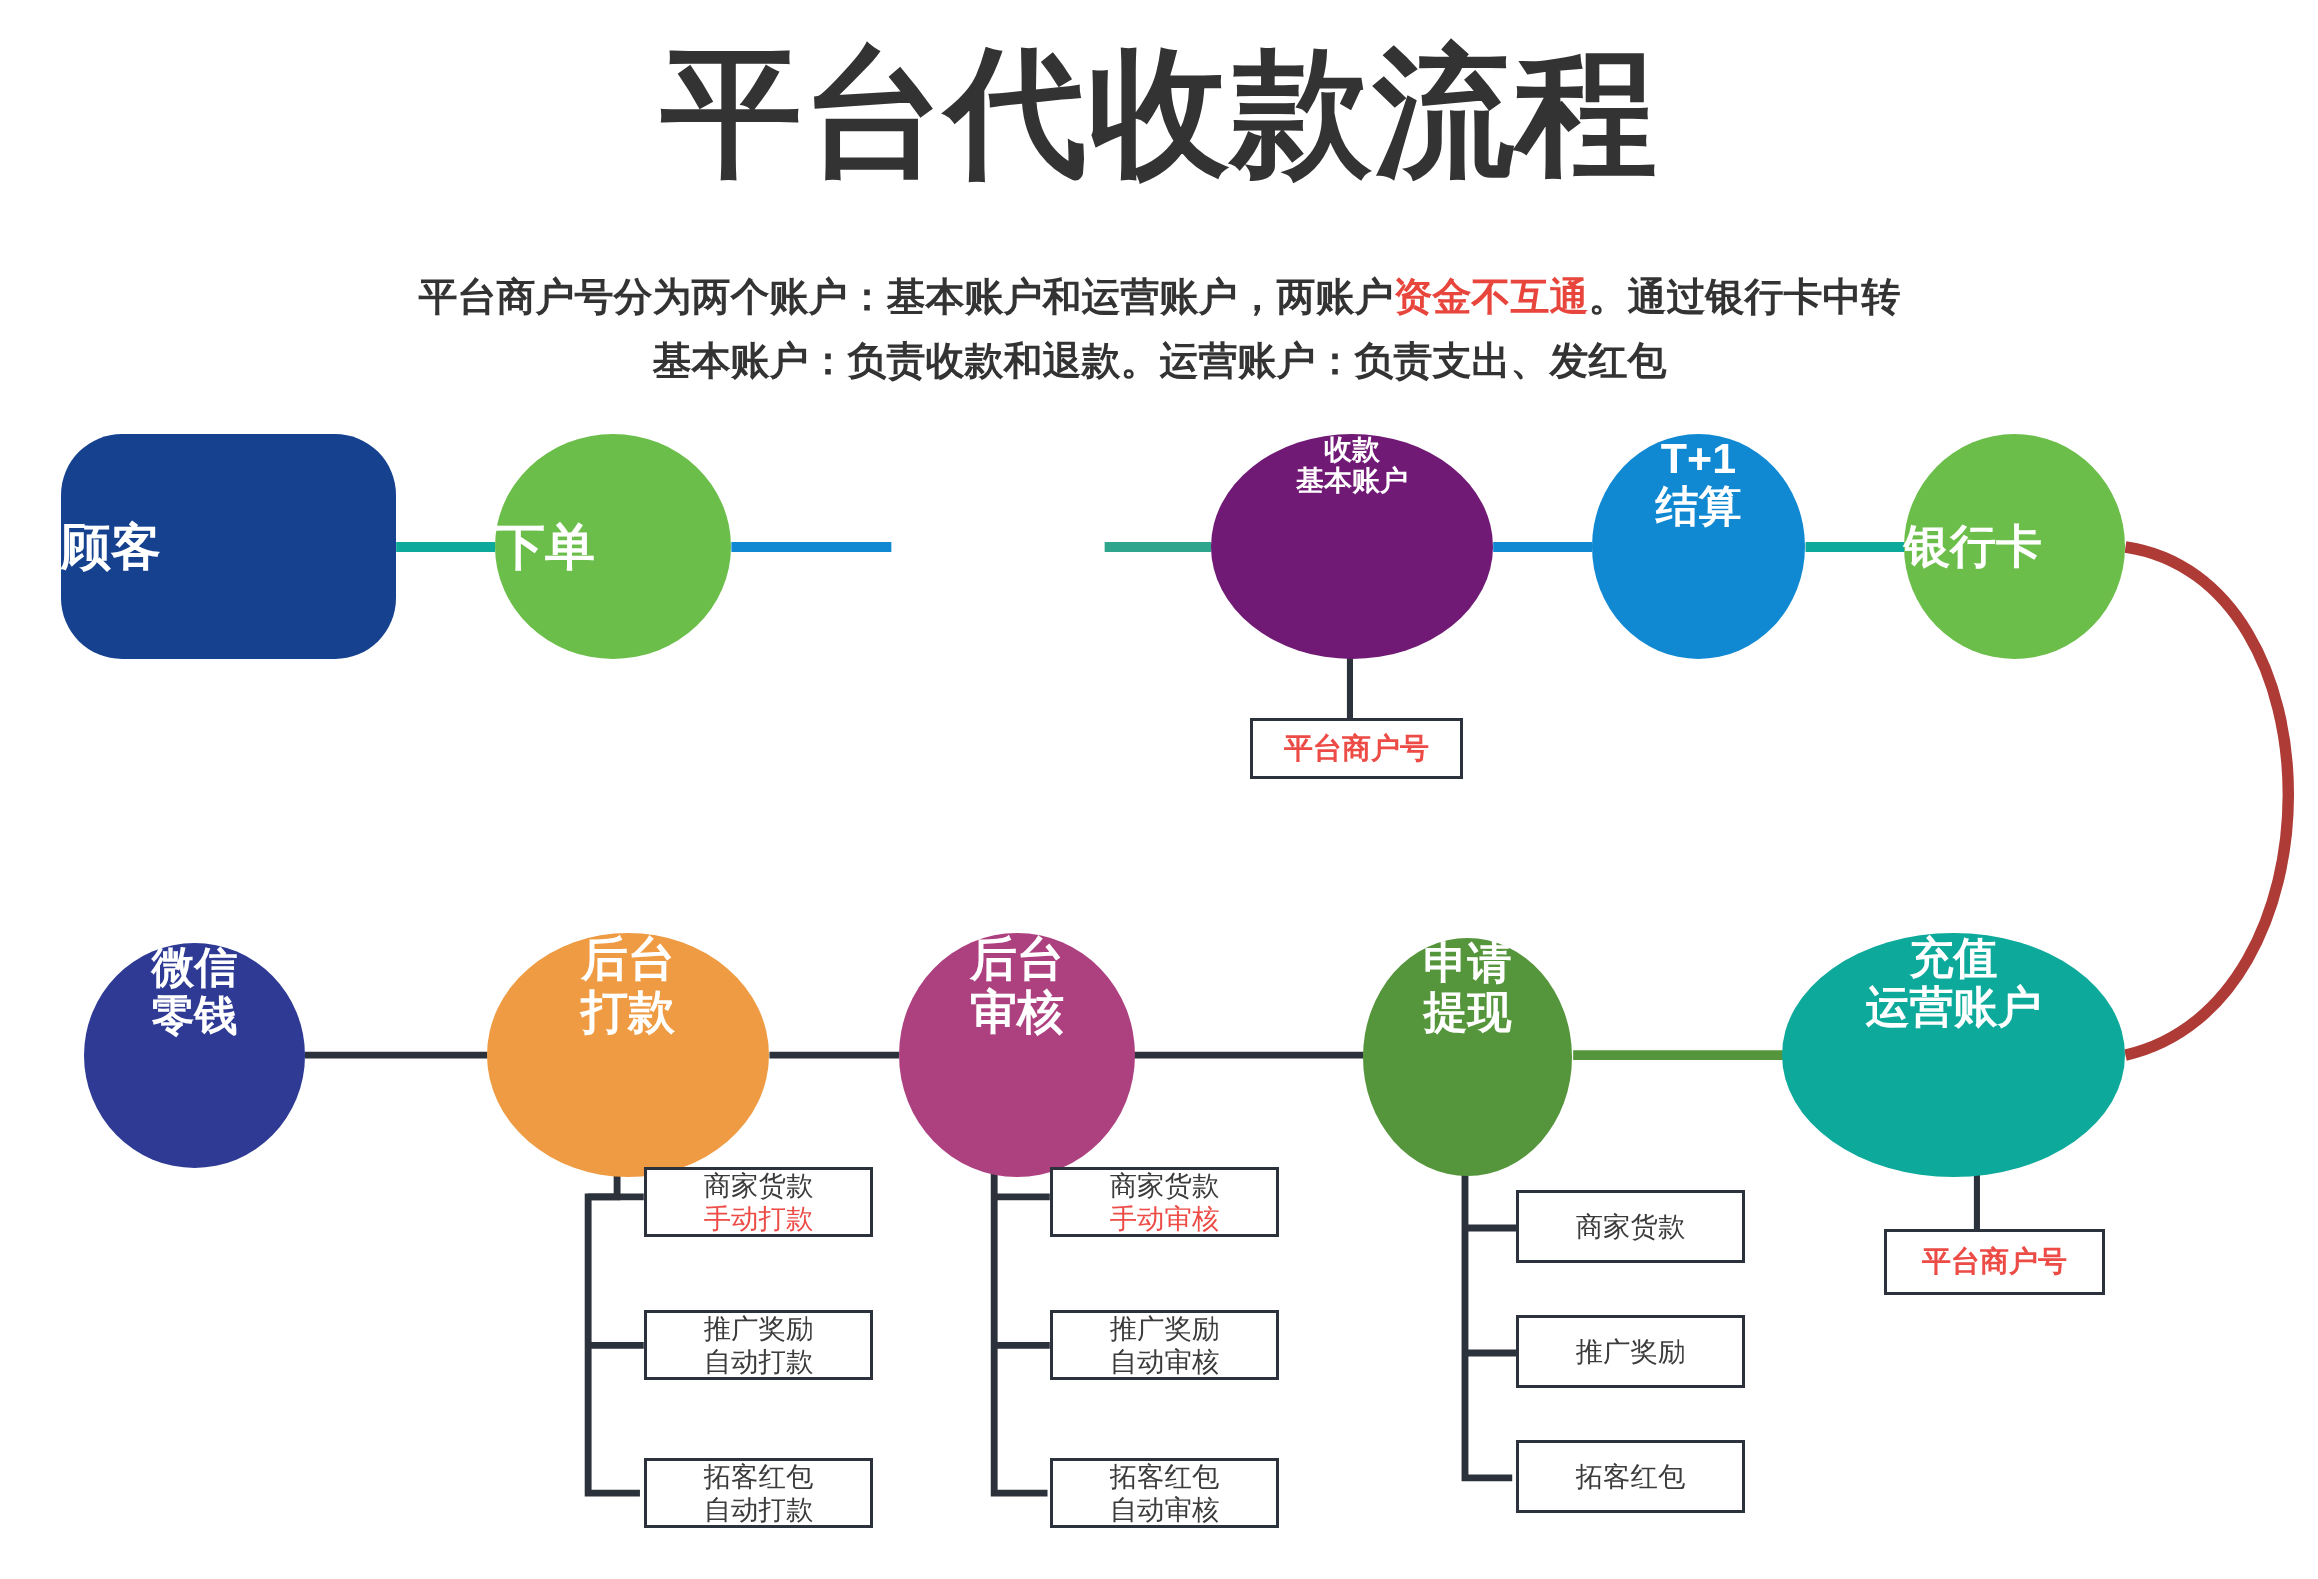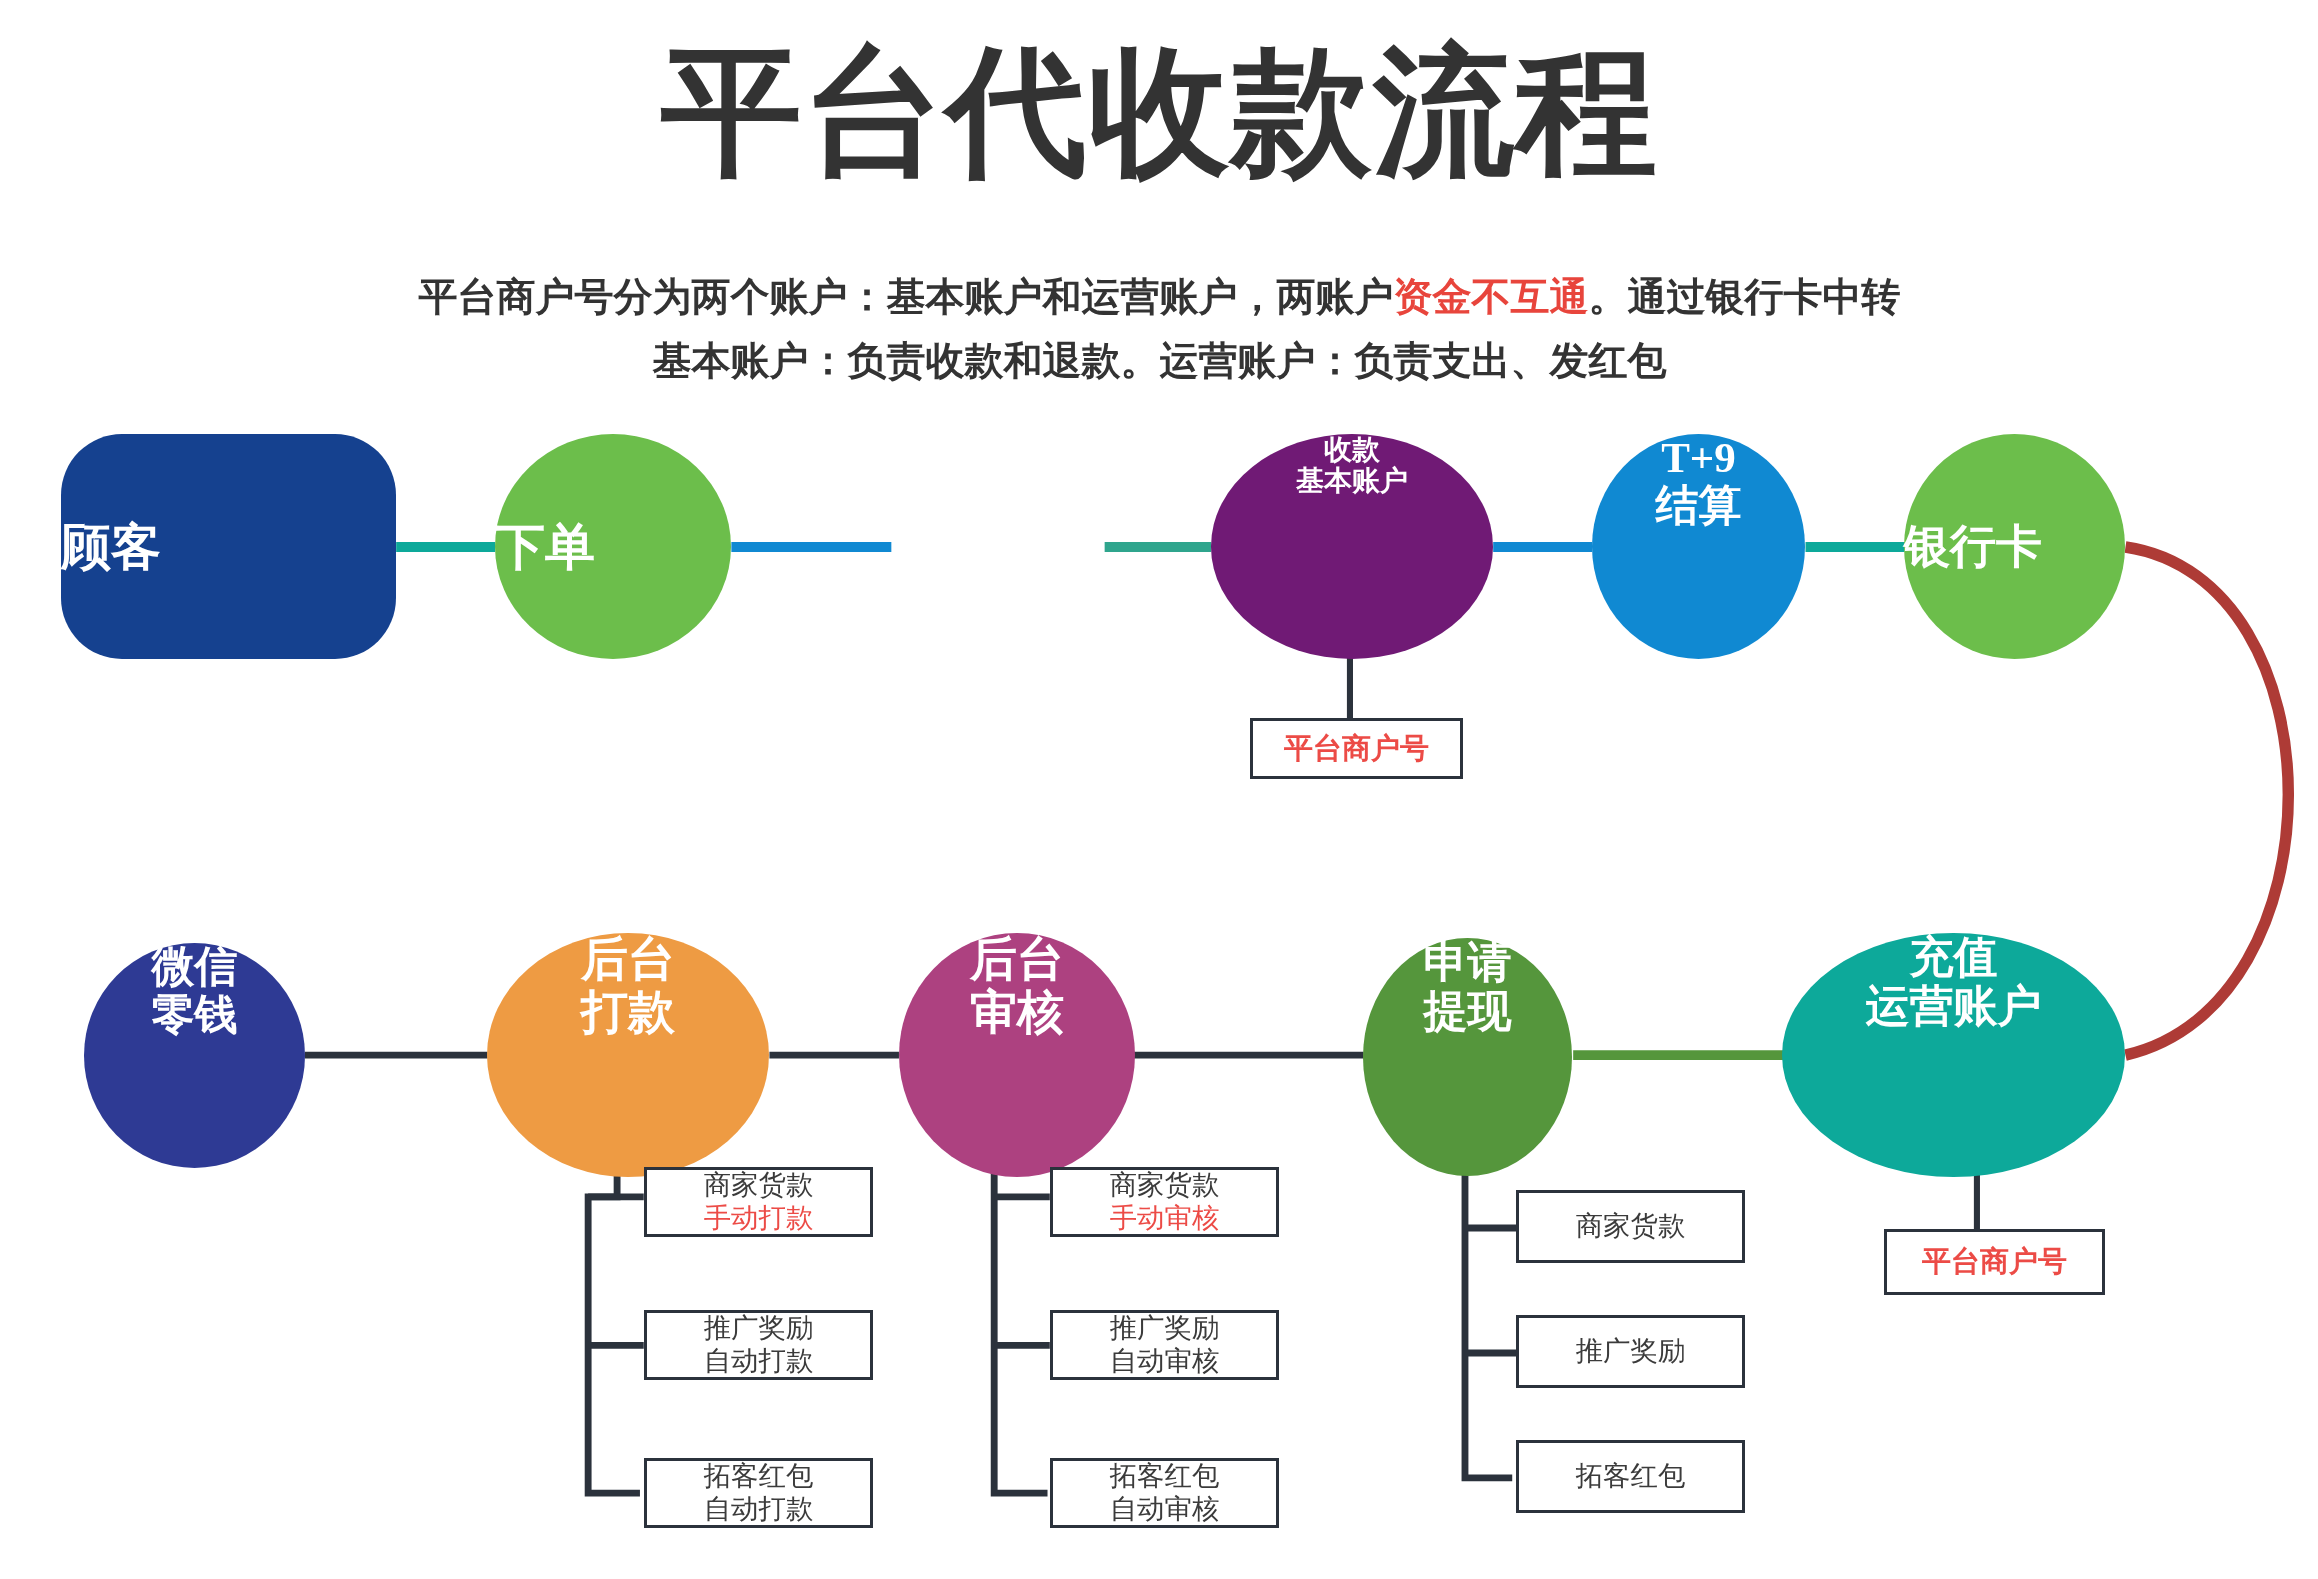--- a/index.html
+++ b/index.html
@@ -1,21 +1,21 @@
 <!DOCTYPE html>
 <html style="font-size:12.2px"><head>
 <meta charset="utf-8">
 <style>
   html,body{margin:0;padding:0;background:#ffffff;}
   body{
     width:2319px;height:1580px;position:relative;overflow:hidden;
     font-family:"Liberation Sans","DejaVu Sans",sans-serif;
     color:#333333;
   }
-  #canvas{position:absolute;inset:0;width:2319px;height:1532px;font-family:Liberation Serif, serif;}
+  #canvas{position:absolute;inset:0;width:2319px;height:1532px;}
   svg.wires{position:absolute;left:0;top:0;width:2319px;height:1580px;pointer-events:none;}
 
   
   .title{
     position:absolute;left:0;top:38px;width:2319px;text-align:center;
     font-size:141px;line-height:1.05;font-weight:bold;color:#333333;
     letter-spacing:1.5px;
   }
   .sub{
     position:absolute;left:0;width:2319px;text-align:center;
@@ -96,21 +96,21 @@
     <span>下单</span>
   </div>
 
 
   <div class="node ell" style="left:1211px;top:434px;width:282px;height:225px;background:#701a75;font-size:28px;flex-direction:column;">
     <span>收款</span>
     <span>基本账户</span>
   </div>
 
   <div class="node ell" style="left:1592px;top:434px;width:213px;height:225px;background:#1089D2;font-size:43px;flex-direction:column;">
-    <span>T+9</span>
+    <span>T+1</span>
     <span>结算</span>
   </div>
 
   <div class="node ell" style="left:1904px;top:434px;width:221px;height:225px;background:#6CBE4B;font-size:46px;">
     <span>银行卡</span>
   </div>
 
   <div class="box redtext" style="left:1232px;top:718px;width:213px;height:61px;">
     <span>平台商户号</span>
   </div>

